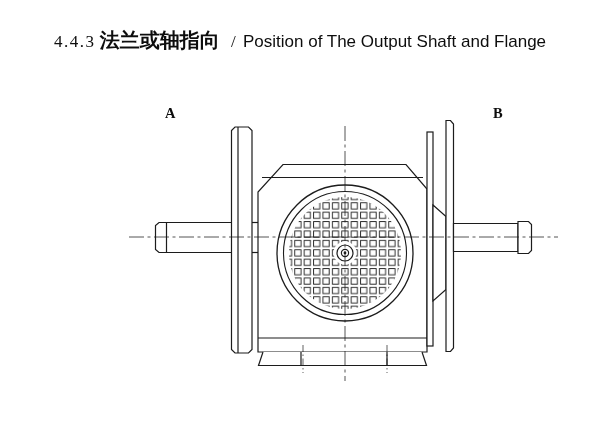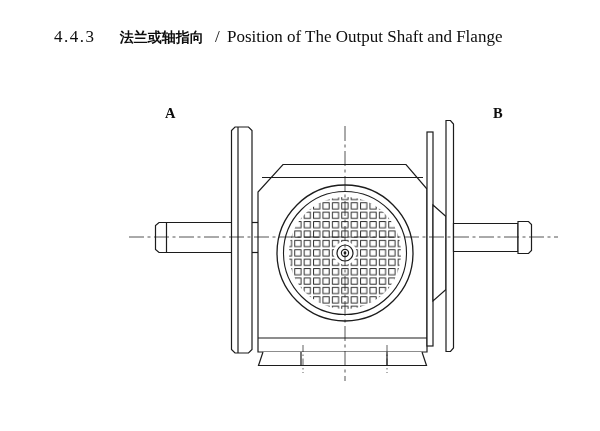--- a/index.html
+++ b/index.html
@@ -23,25 +23,25 @@
     white-space: nowrap;
     color: #0d0d0d;
   }
   .title .num {
     font-family: Liberation Serif, serif;
     letter-spacing: 1.5px;
   }
   .title .cn {
     font-family: "DejaVu Sans", sans-serif;
     font-weight: bold;
-    font-size: 14px;
-    margin-left: 20px;
+    font-size: 20px;
+    margin-left: 0;
   }
   .title .sep { margin: 0 3px 0 7px; }
-  .title .en { font-family: Liberation Serif, serif; margin-top: 18px; }
+  .title .en { font-family: Liberation Sans, sans-serif; margin-top: 18px; }
   .drawing { position: absolute; left: 0; top: 0; }
 </style>
 </head>
 <body>
 
 <div class="page">
 
   <h1 class="title">
     <span class="num">4.4.3</span>
     <span class="cn">法兰或轴指向</span>

